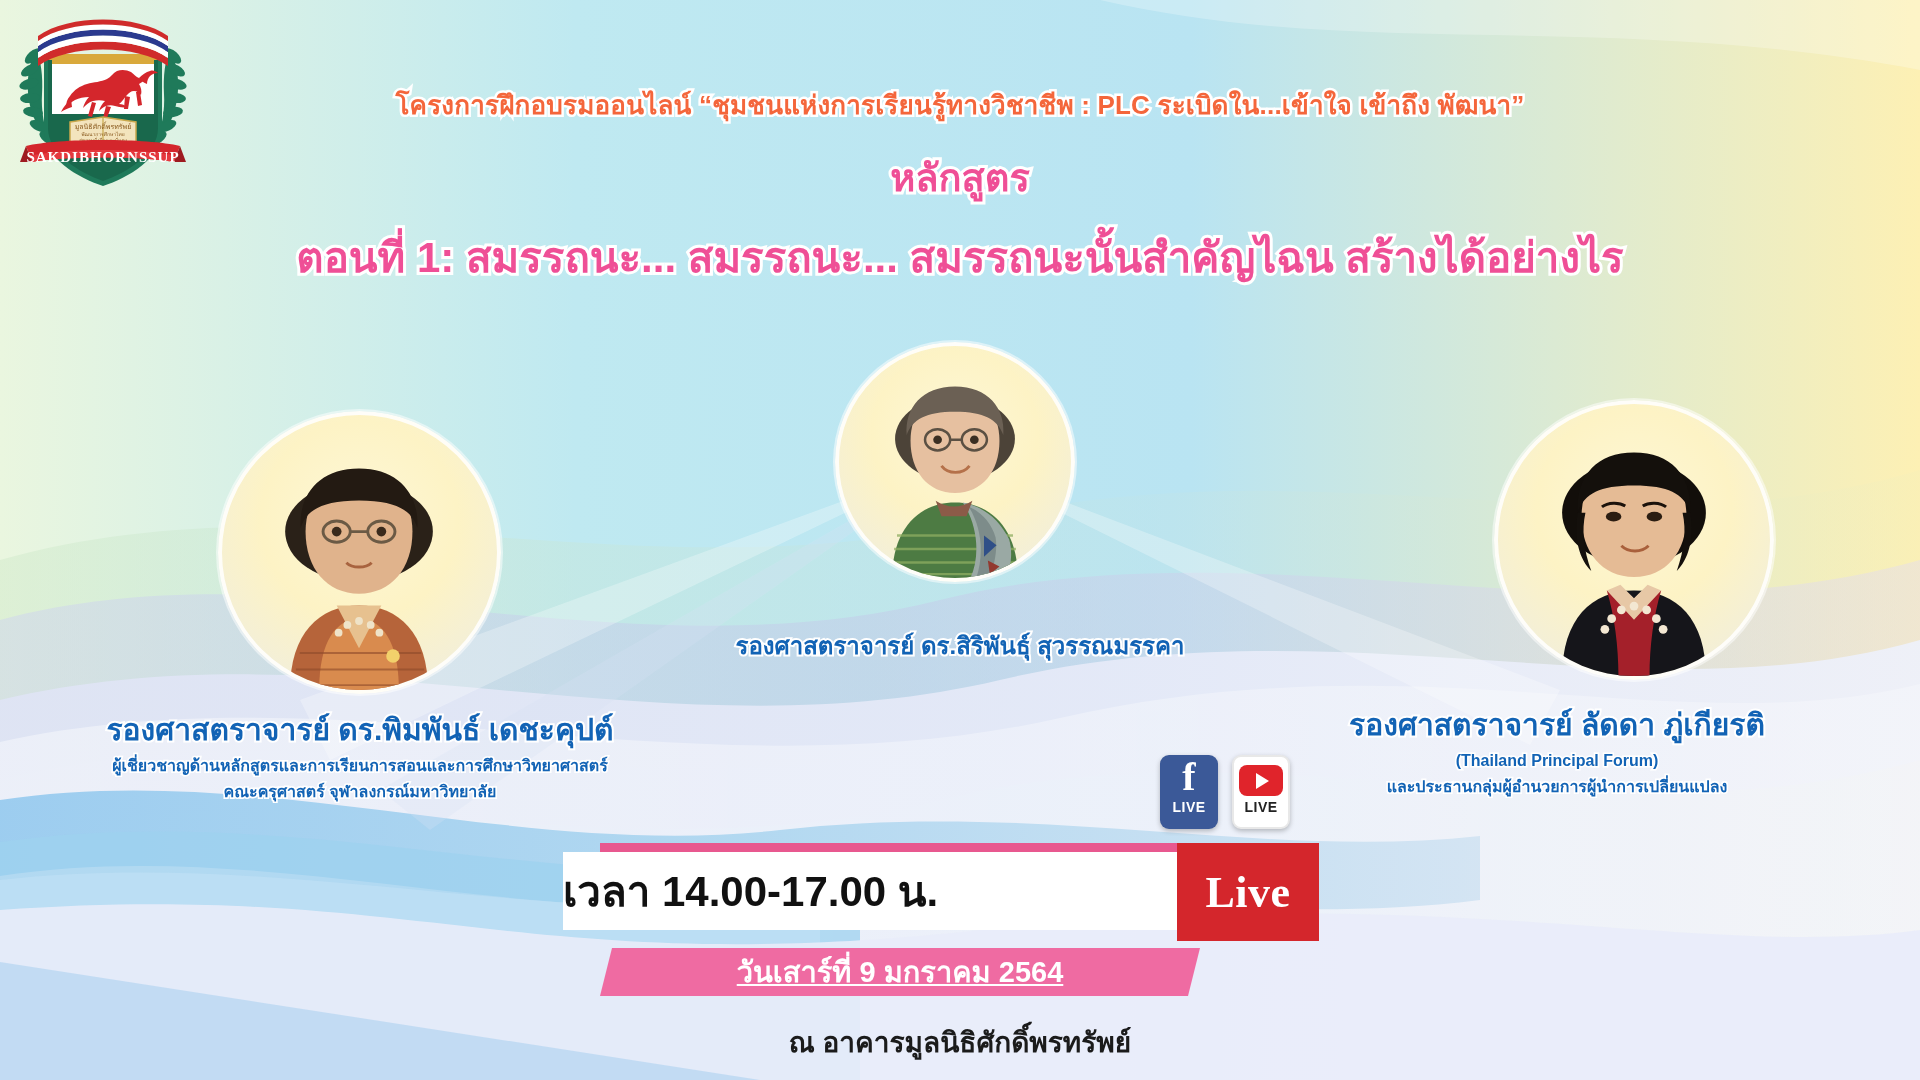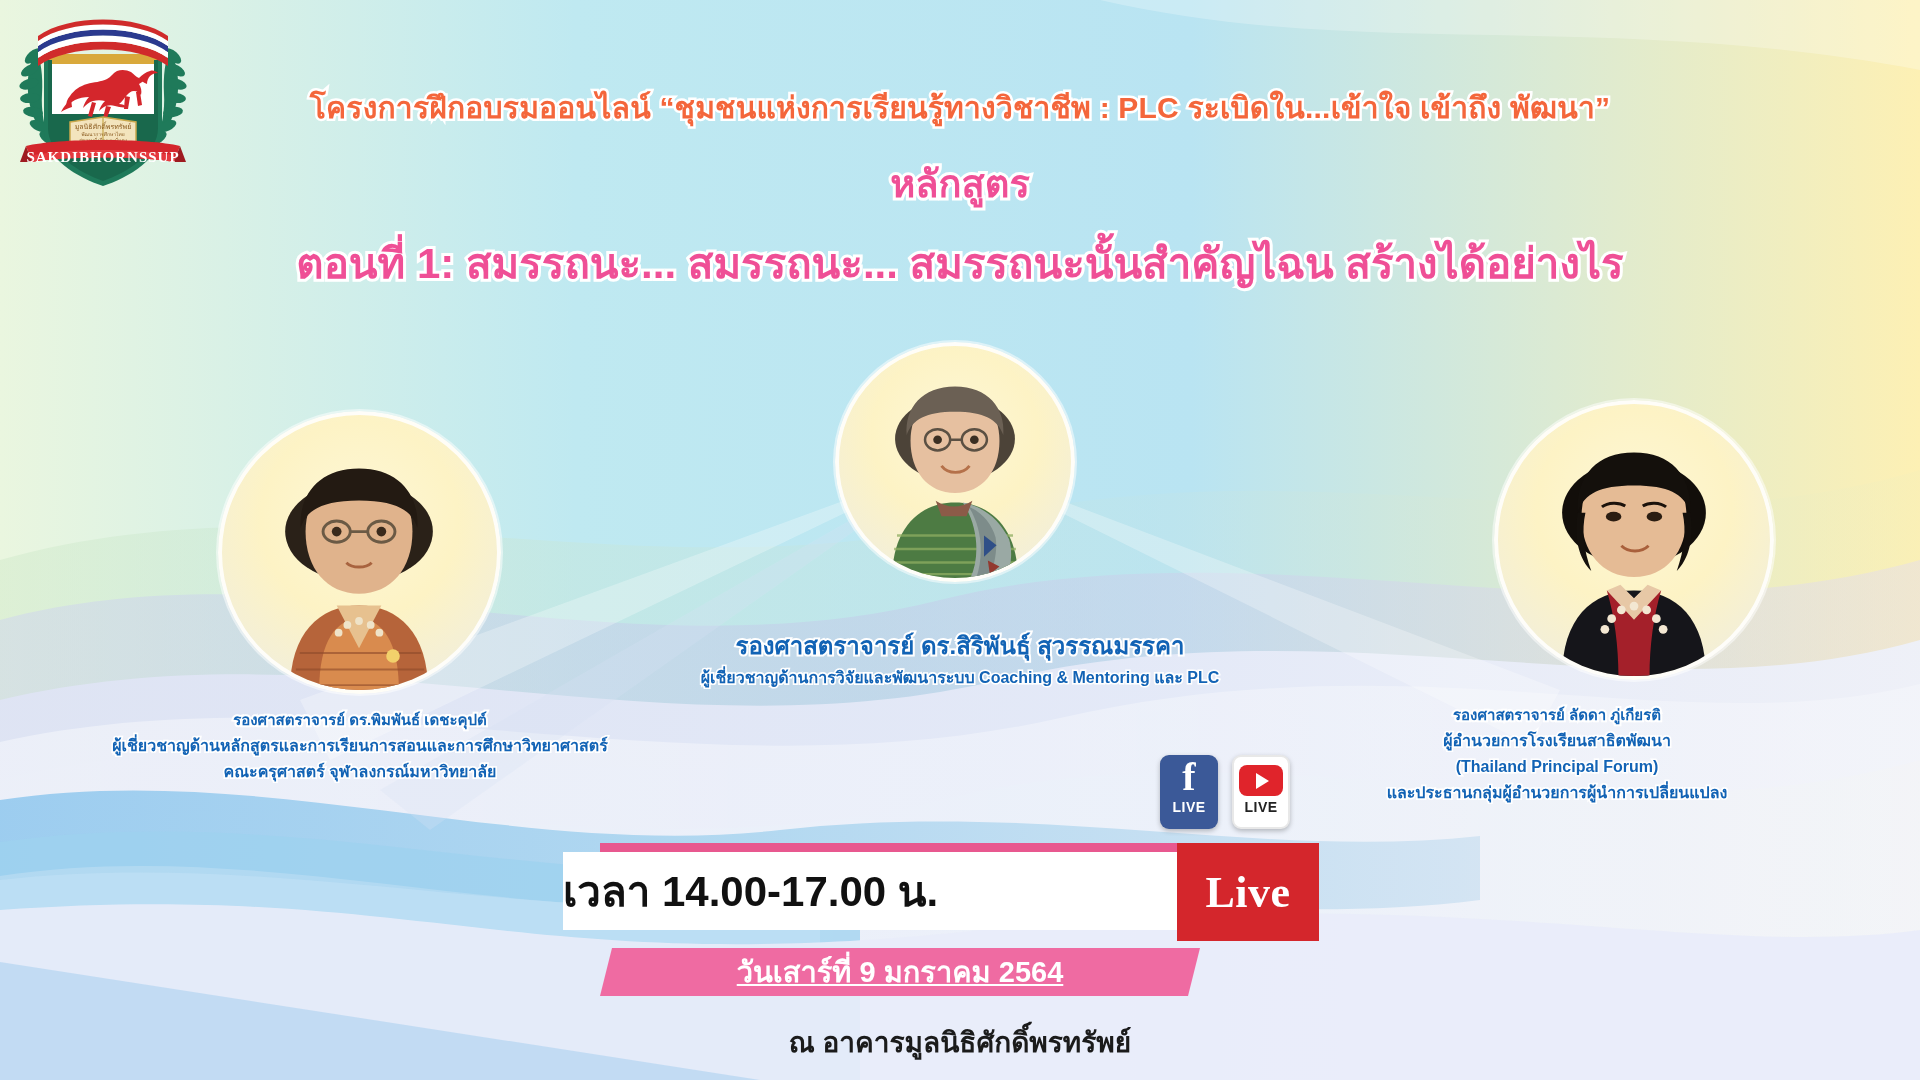--- a/index.html
+++ b/index.html
@@ -13,21 +13,21 @@
   
   .bg-waves { position:absolute; inset:0; width:1920px; height:1080px; }
 
   
   .logo-wrap { position:absolute; left:8px; top:10px; width:190px; height:185px; }
 
   
   .headings { position:absolute; left:0; top:0; width:1920px; text-align:center; }
   .title-line1 {
     margin-top:84px;
-    font-size:30px; font-weight:bold; letter-spacing:.2px;
+    font-size:26px; font-weight:bold; letter-spacing:.2px;
     color:#f4663b;
     -webkit-text-stroke:5px #ffffff;
     paint-order:stroke fill;
     white-space:nowrap;
   }
   .title-line2 {
     margin-top:22px;
     font-size:38px; font-weight:bold;
     color:#ef4f96;
     -webkit-text-stroke:6px #ffffff;
@@ -52,21 +52,21 @@
   }
   .p-left   { left:218px; top:411px; width:283px; height:283px; }
   .p-center { left:835px; top:342px; width:240px; height:240px; }
   .p-right  { left:1494px; top:400px; width:280px; height:280px; }
 
   .person { position:absolute; left:0; bottom:0; width:100%; height:100%; }
 
   
   .caption { position:absolute; text-align:center; line-height:1.32; }
   .cap-name {
-    font-size:15px; font-weight:bold; color:#1263b5;
+    font-size:30px; font-weight:bold; color:#1263b5;
     -webkit-text-stroke:4px #ffffff; paint-order:stroke fill;
     white-space:nowrap;
   }
   .cap-sub {
     font-size:16px; font-weight:bold; color:#1263b5;
     -webkit-text-stroke:3.2px #ffffff; paint-order:stroke fill;
     white-space:nowrap; margin-top:5px;
   }
   .cap-left   { left:0px;   top:710px; width:720px; }
   .cap-center { left:570px; top:630px; width:780px; }
@@ -332,26 +332,24 @@
 </div>
 
 <div class="caption cap-left">
   <div class="cap-name">รองศาสตราจารย์ ดร.พิมพันธ์ เดชะคุปต์</div>
   <div class="cap-sub">ผู้เชี่ยวชาญด้านหลักสูตรและการเรียนการสอนและการศึกษาวิทยาศาสตร์</div>
   <div class="cap-sub">คณะครุศาสตร์ จุฬาลงกรณ์มหาวิทยาลัย</div>
 </div>
 
 <div class="caption cap-center">
   <div class="cap-name">รองศาสตราจารย์ ดร.สิริพันธุ์ สุวรรณมรรคา</div>
-  <div class="cap-sub">ผู้เชี่ยวชาญด้านการวิจัยและพัฒนาระบบ Coaching &amp; Mentoring และ PLC</div>
 </div>
 
 <div class="caption cap-right">
   <div class="cap-name">รองศาสตราจารย์ ลัดดา ภู่เกียรติ</div>
-  <div class="cap-sub">ผู้อำนวยการโรงเรียนสาธิตพัฒนา</div>
   <div class="cap-sub">(Thailand Principal Forum)</div>
   <div class="cap-sub">และประธานกลุ่มผู้อำนวยการผู้นำการเปลี่ยนแปลง</div>
 </div>
 
 <div class="social">
   <div class="badge badge-fb">
     <div class="badge-glyph fb-glyph">f</div>
     <div class="badge-label fb-label">LIVE</div>
   </div>
   <div class="badge badge-yt">

